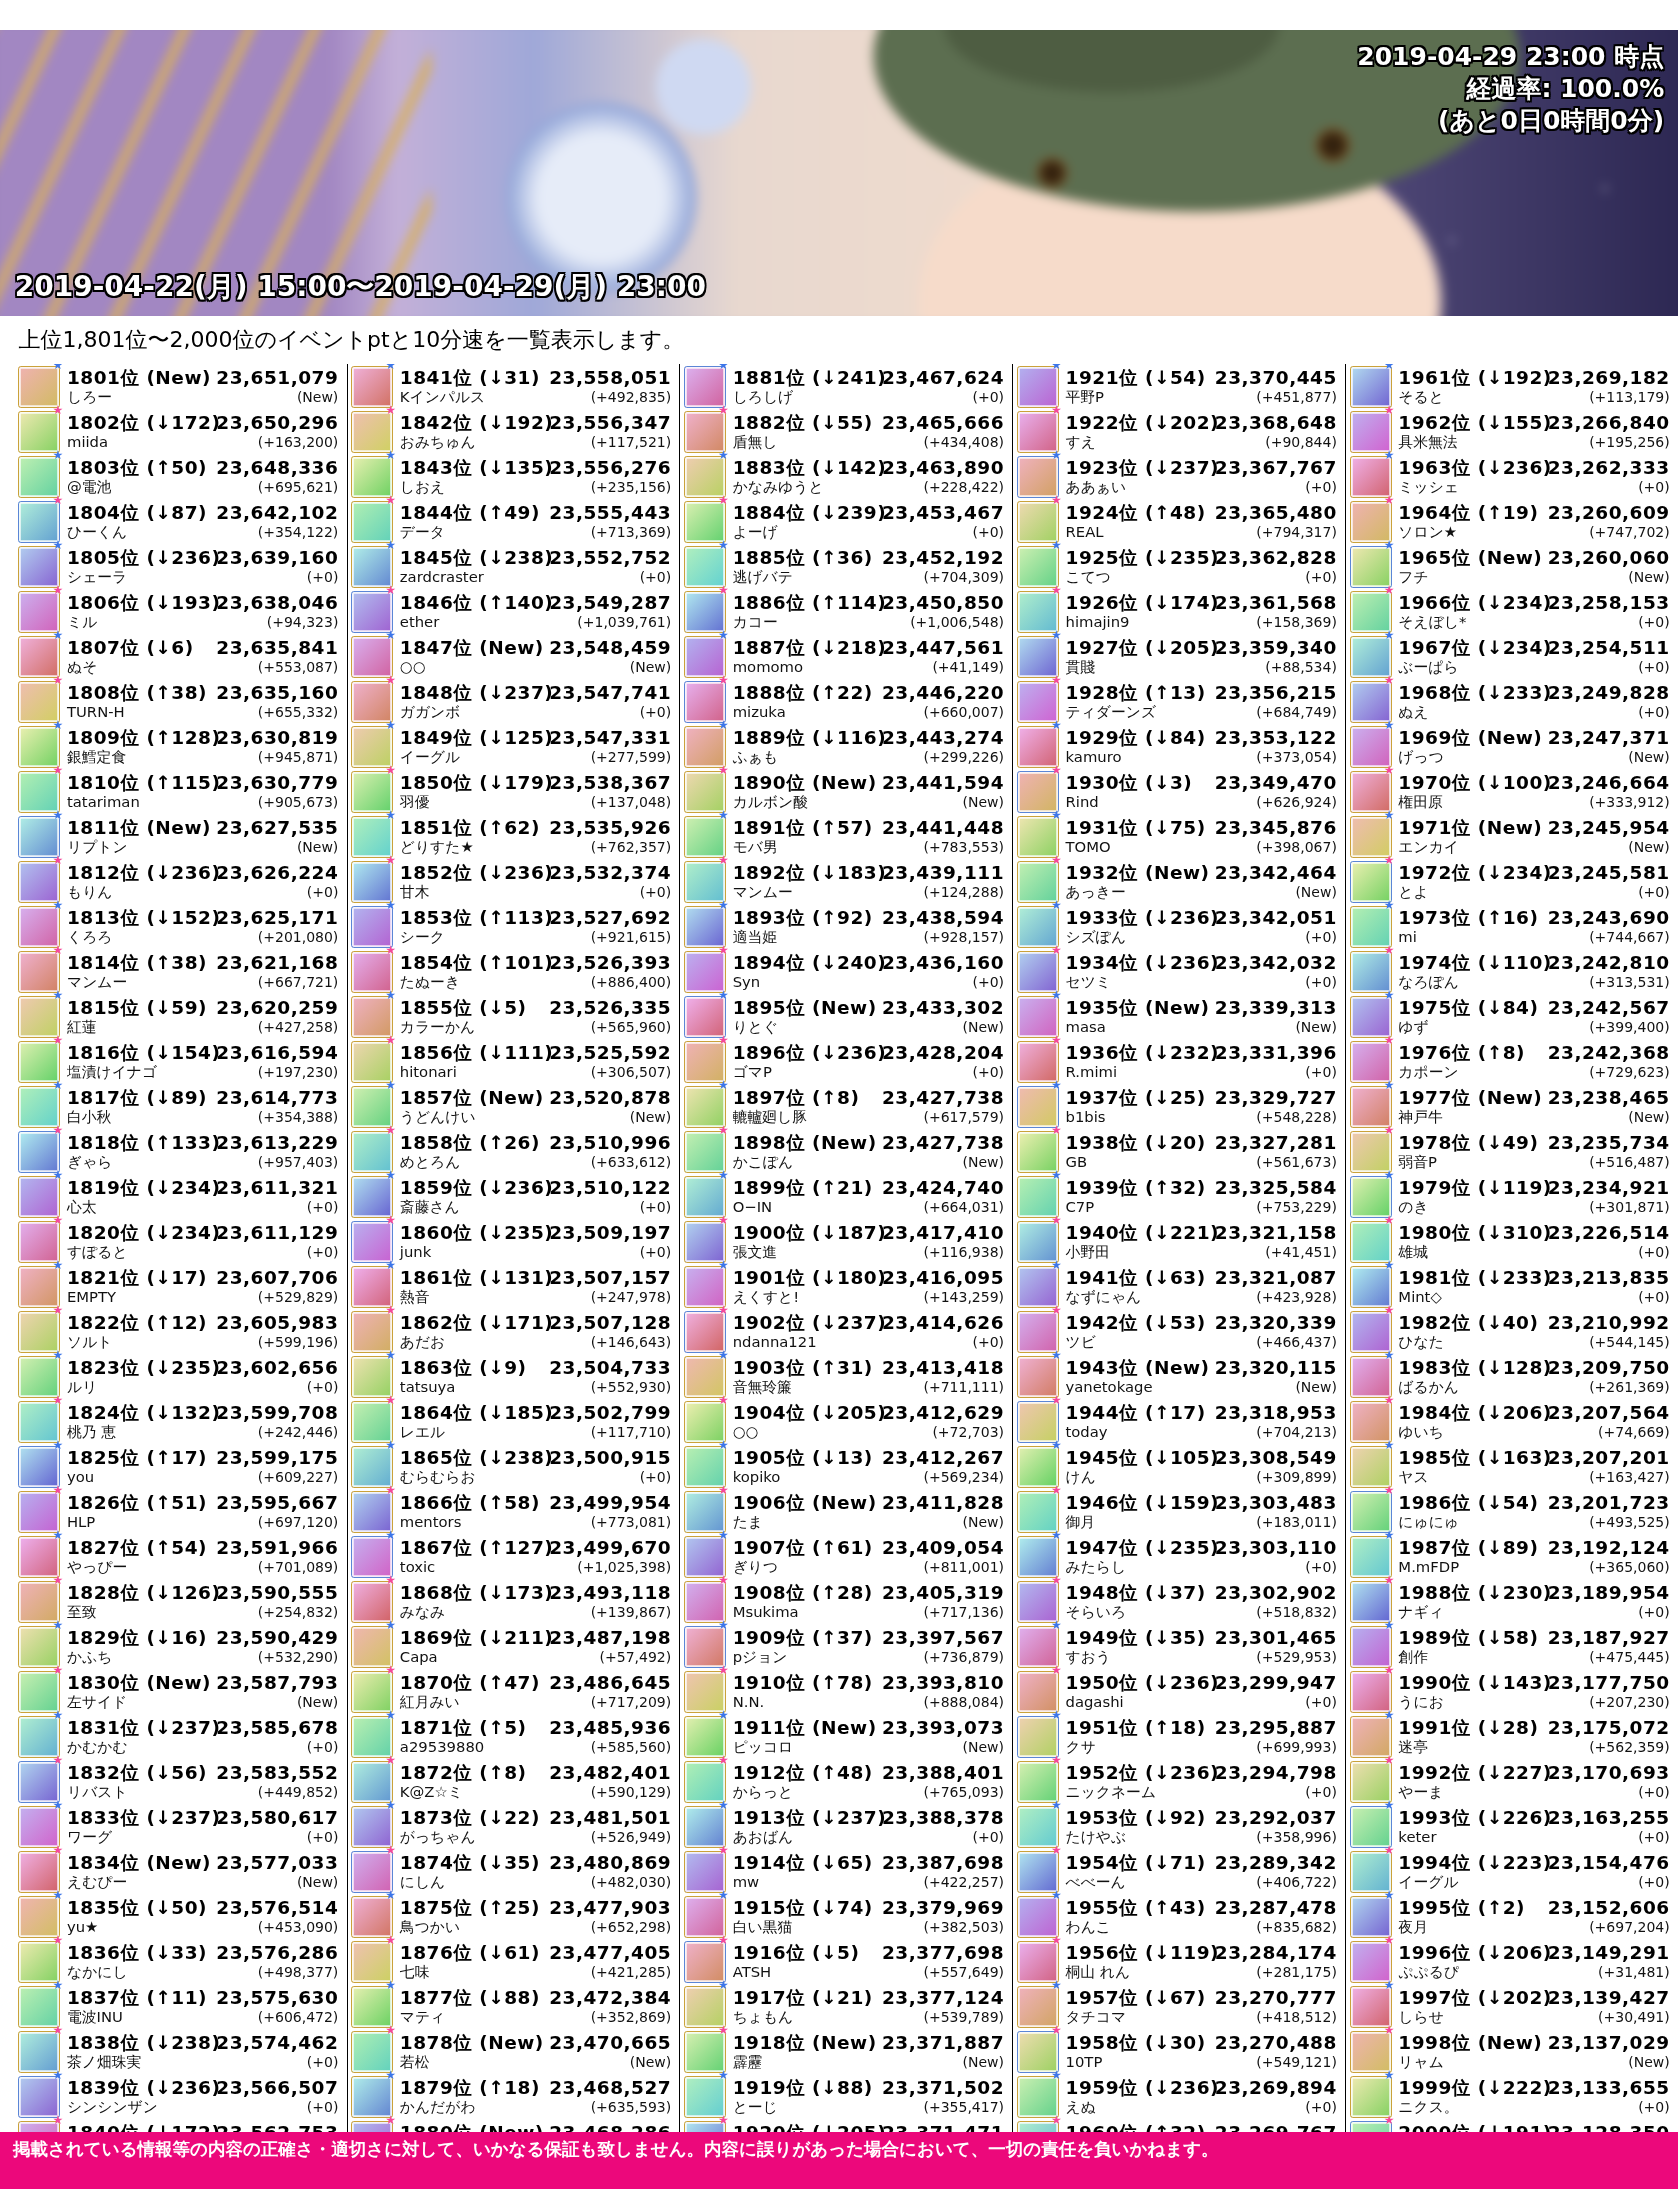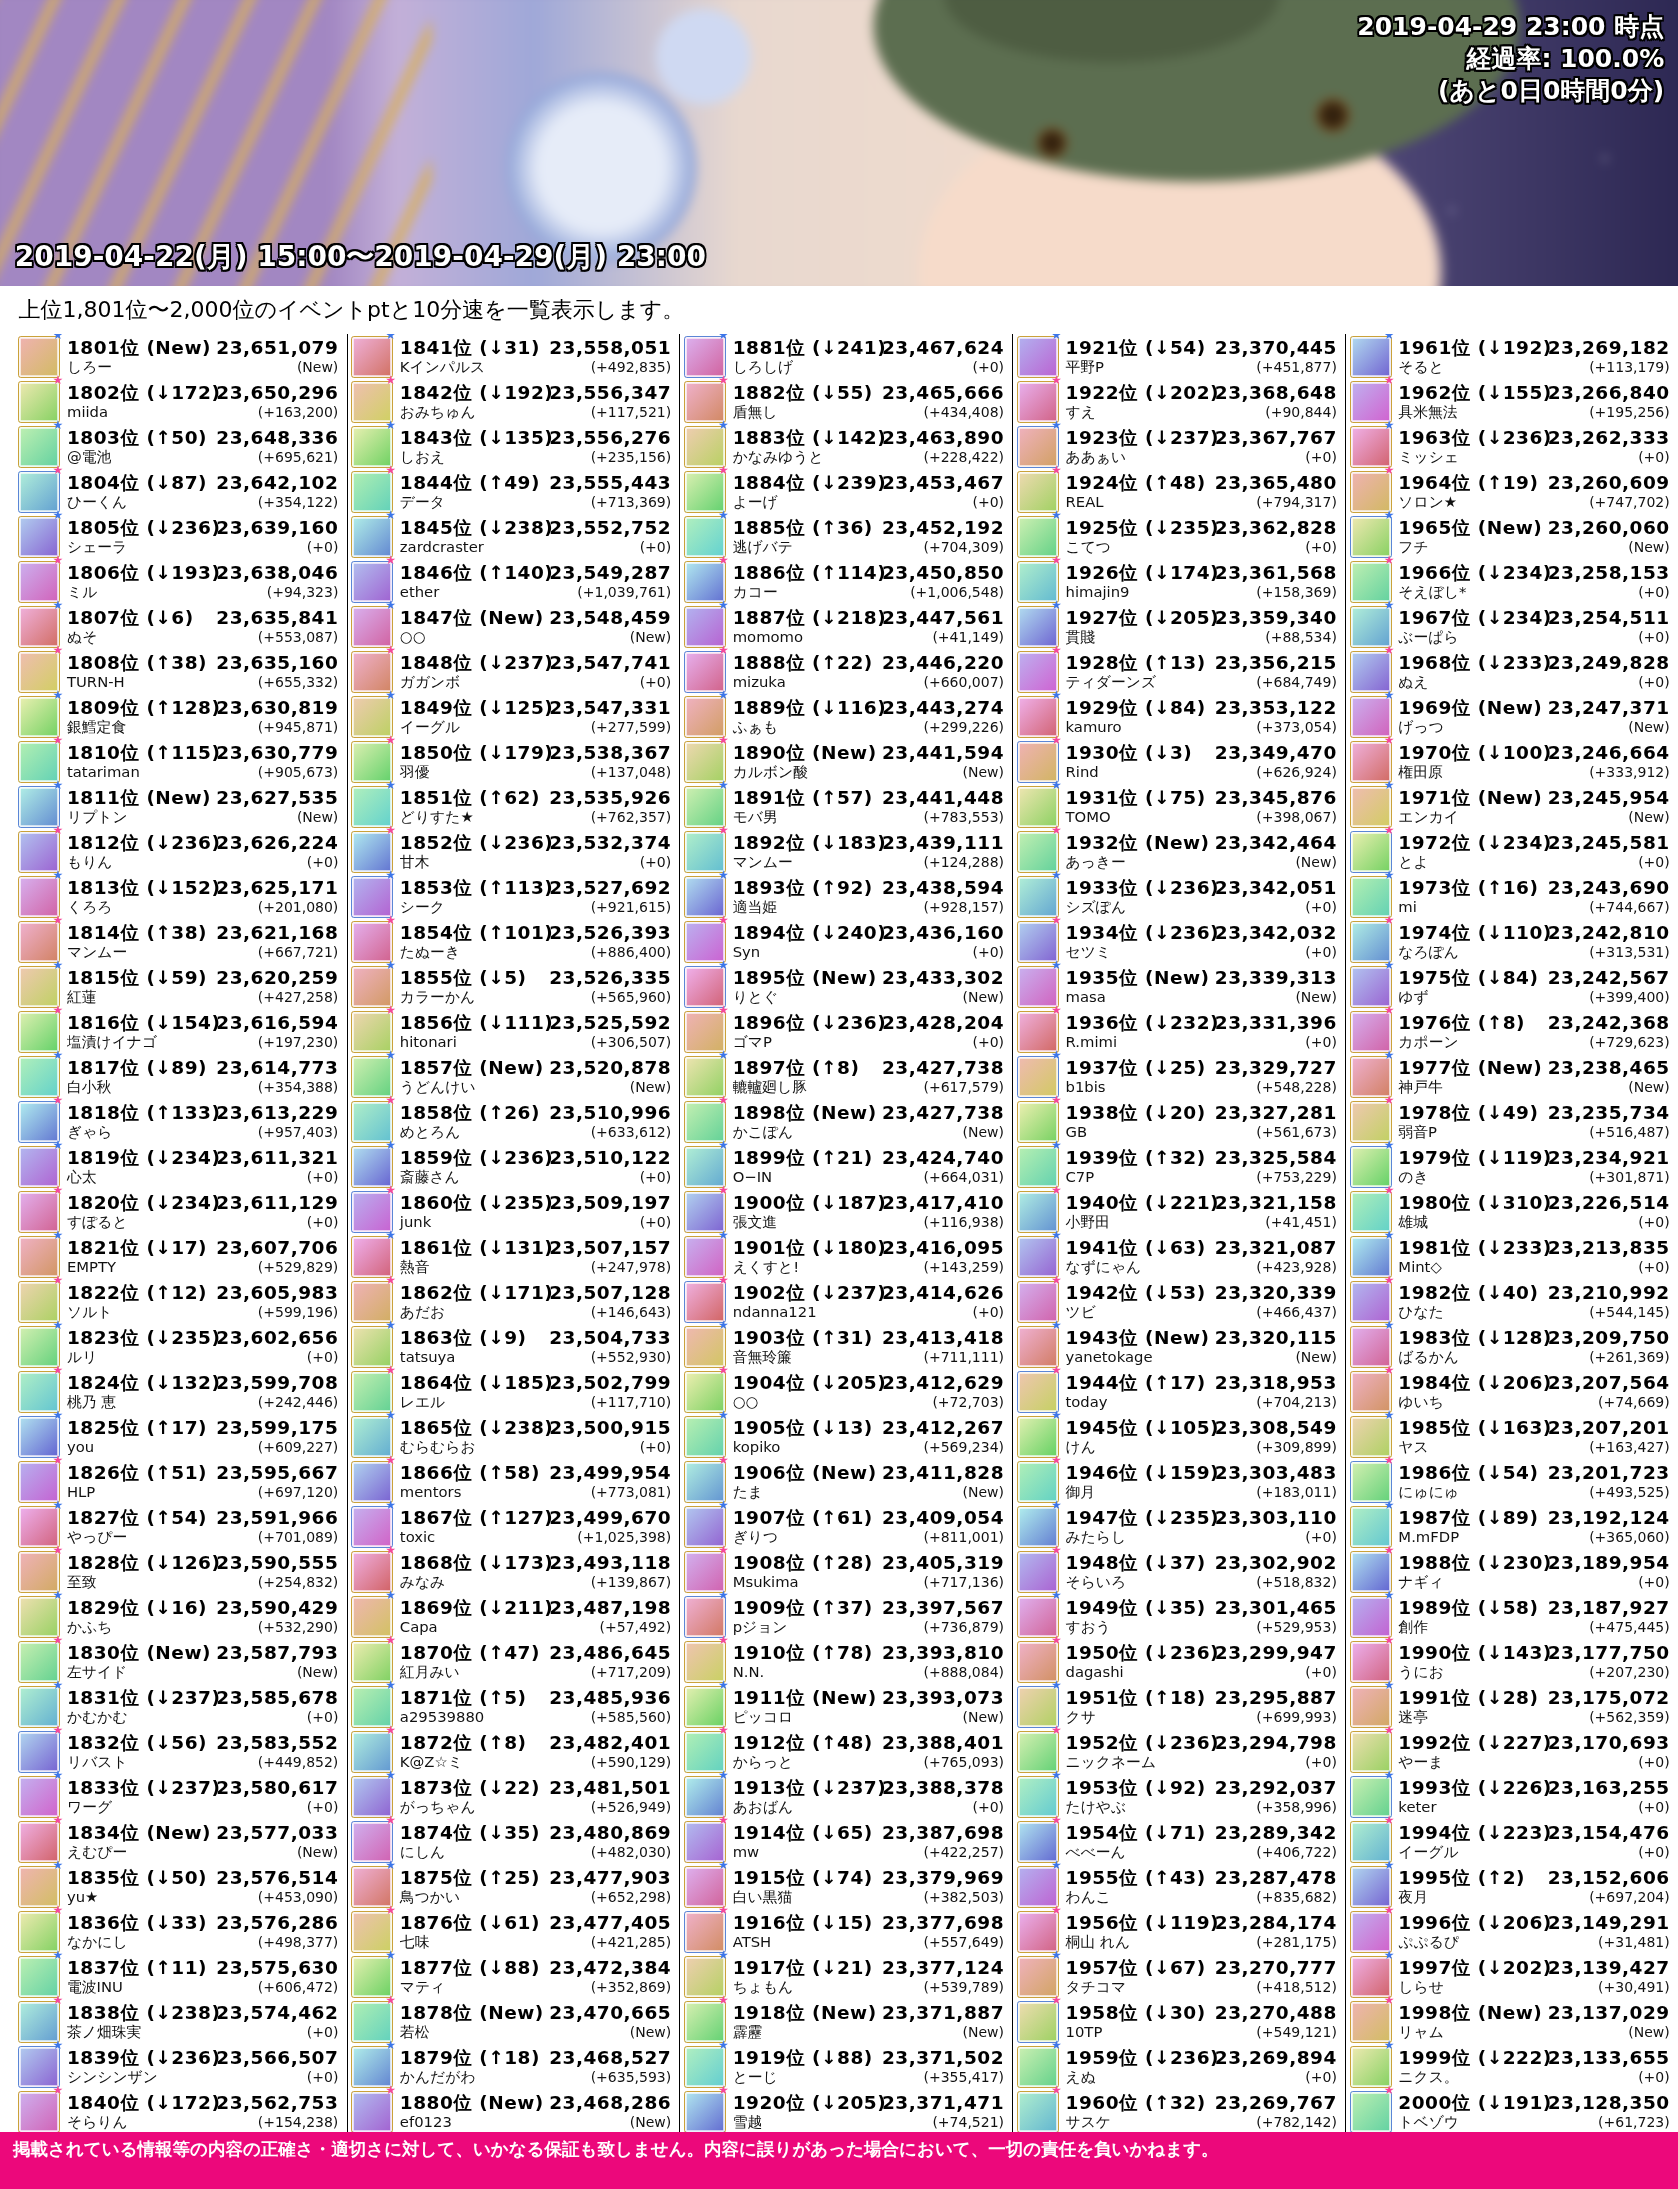--- a/index.html
+++ b/index.html
@@ -1,20 +1,20 @@
 <!DOCTYPE html>
 <html style="font-size:14.8px"><head>
 <meta charset="utf-8">
 <style>
   * { margin:0; padding:0; box-sizing:border-box; }
   html,body { width:1679px; height:2189px; background:#fff; font-family:"DejaVu Sans","Liberation Sans",sans-serif; }
   body { position:relative; overflow:hidden; }
 
   
-  .hero { position:relative; width:1679px; height:286px; overflow:hidden; background:#544a7c; }
+  .hero { position:relative; width:1679px; height:286px; overflow:hidden; background:#544a7c;margin-top:30px; }
   .hero-art { position:absolute; inset:-11px; filter:blur(5.5px);
     background-image:
       radial-gradient(circle 24px at 62.5% 50%, #32210e 0 40%, #8a5a24 62%, transparent 63%),
       radial-gradient(circle 27px at 79% 41%, #32210e 0 40%, #8a5a24 62%, transparent 63%),
       radial-gradient(ellipse 277px 111px at 66% 2%, #4e5d42 0 60%, transparent 61%),
       radial-gradient(ellipse 517px 249px at 71% 12%, #5c6e50 0 62%, transparent 63%),
       radial-gradient(ellipse 443px 305px at 70% 92%, #f6dbca 0 58%, transparent 60%),
       radial-gradient(circle 138px at 36% 58%, #e6ecf8 0 45%, #93a6d8 68%, transparent 70%),
       radial-gradient(circle 83px at 42% 22%, #cfd9f2 0 55%, transparent 60%),
       radial-gradient(circle 3.7px at 90% 22%, #ffffff 0 60%, transparent 62%),
@@ -1686,21 +1686,21 @@
       <div class="points">23,379,969</div>
       <div class="gain">(+382,503)</div>
     </div>
   </div>
 
   <div class="entry">
     <div class="avatar blue" style="background: linear-gradient(135deg, rgb(240, 178, 204), rgb(209, 140, 97));">
       <span class="star" style="color: rgb(245, 72, 154);">★</span>
     </div>
     <div class="mid">
-      <div class="rank-line">1916位 (↓15)</div>
+      <div class="rank-line">1916位 (↓5)</div>
       <div class="pname">ATSH</div>
     </div>
     <div class="right">
       <div class="points">23,377,698</div>
       <div class="gain">(+557,649)</div>
     </div>
   </div>
 
   <div class="entry">
     <div class="avatar" style="background: linear-gradient(135deg, rgb(240, 207, 178), rgb(179, 209, 97));">

